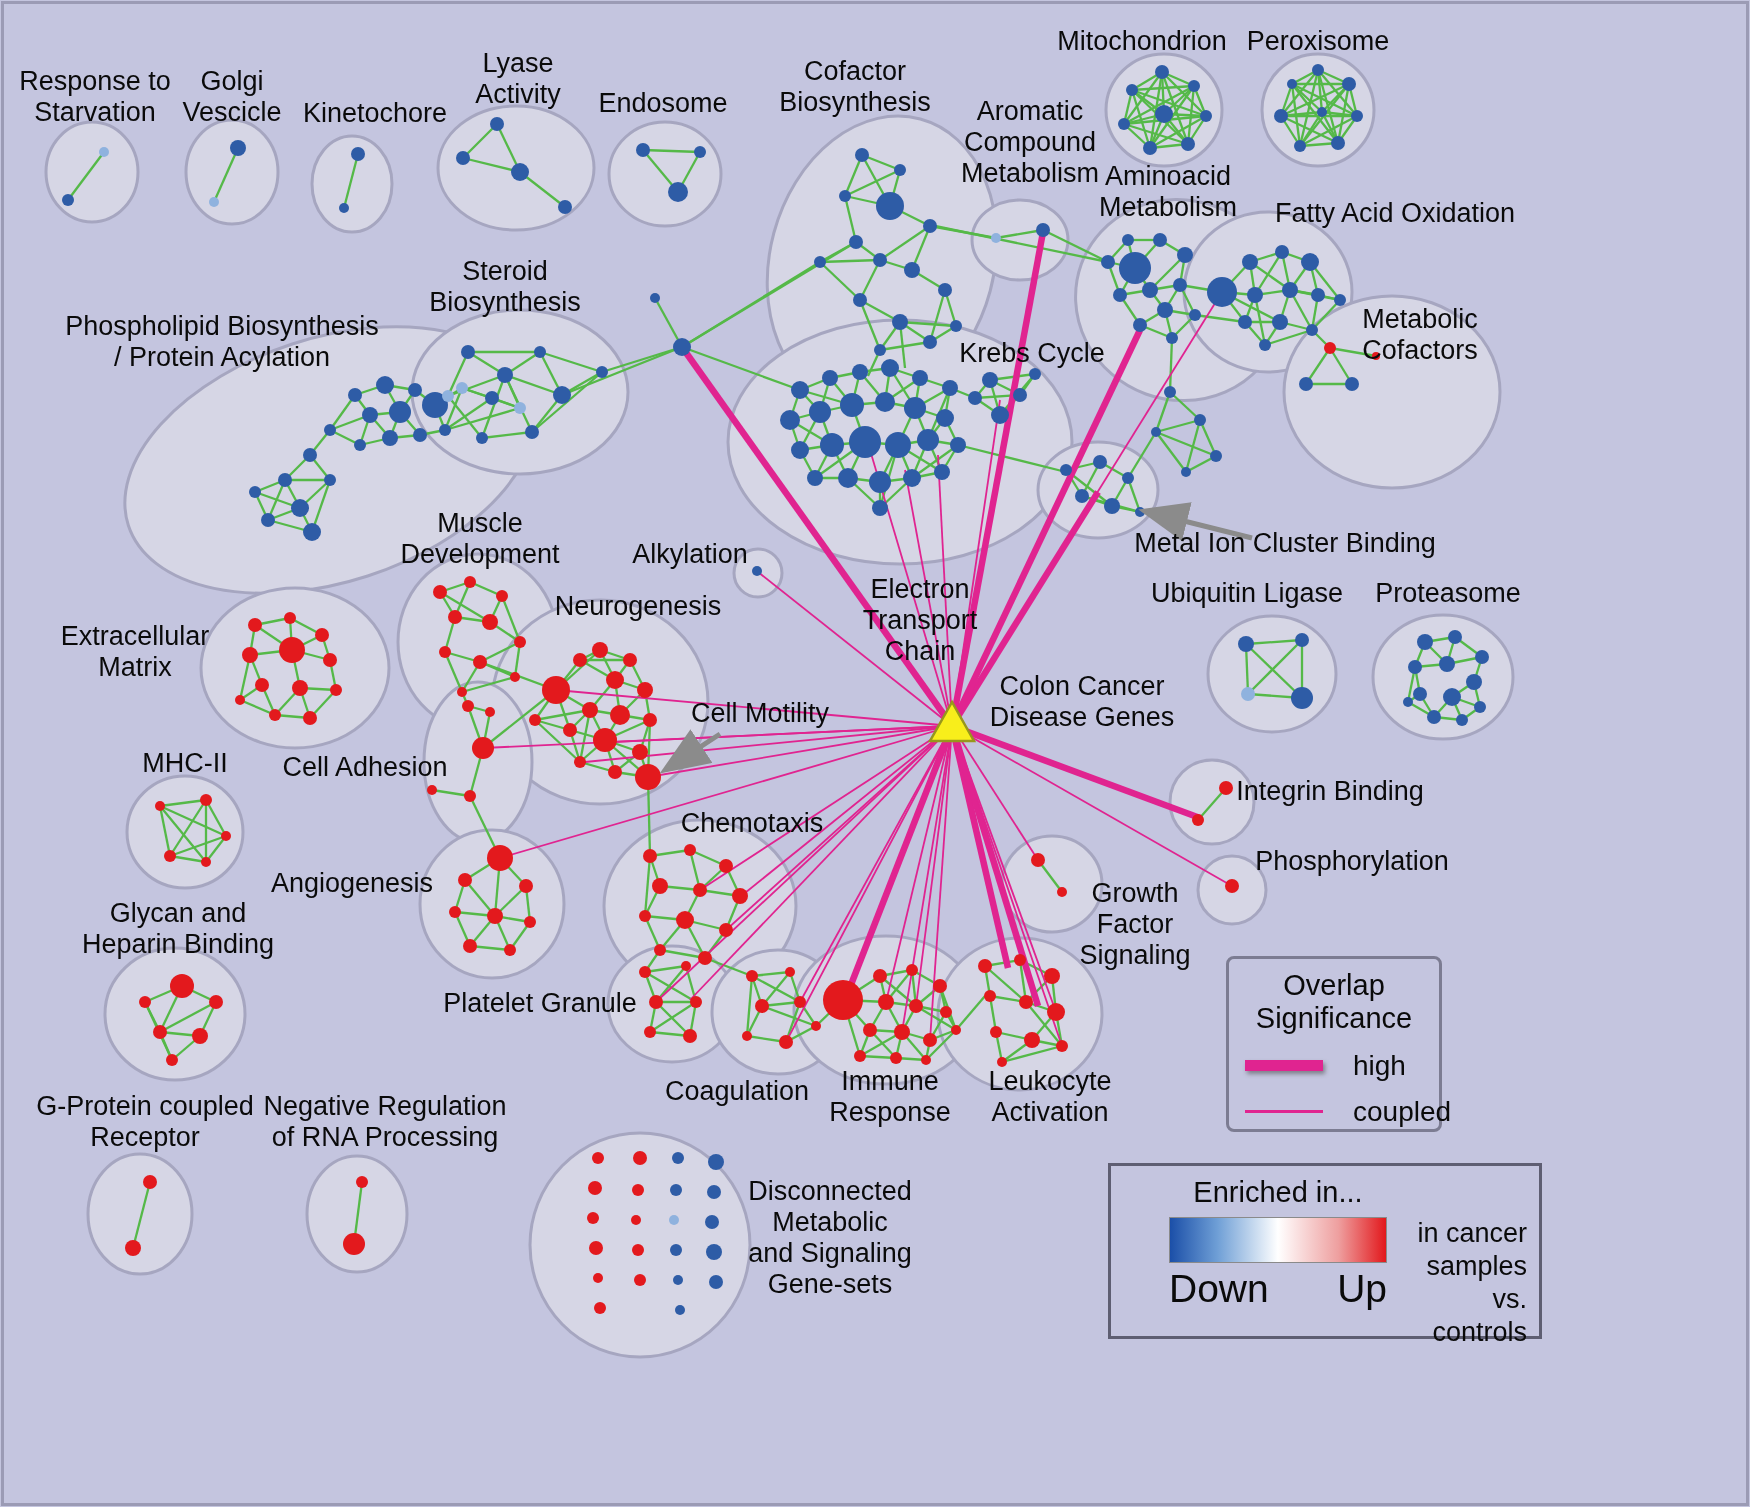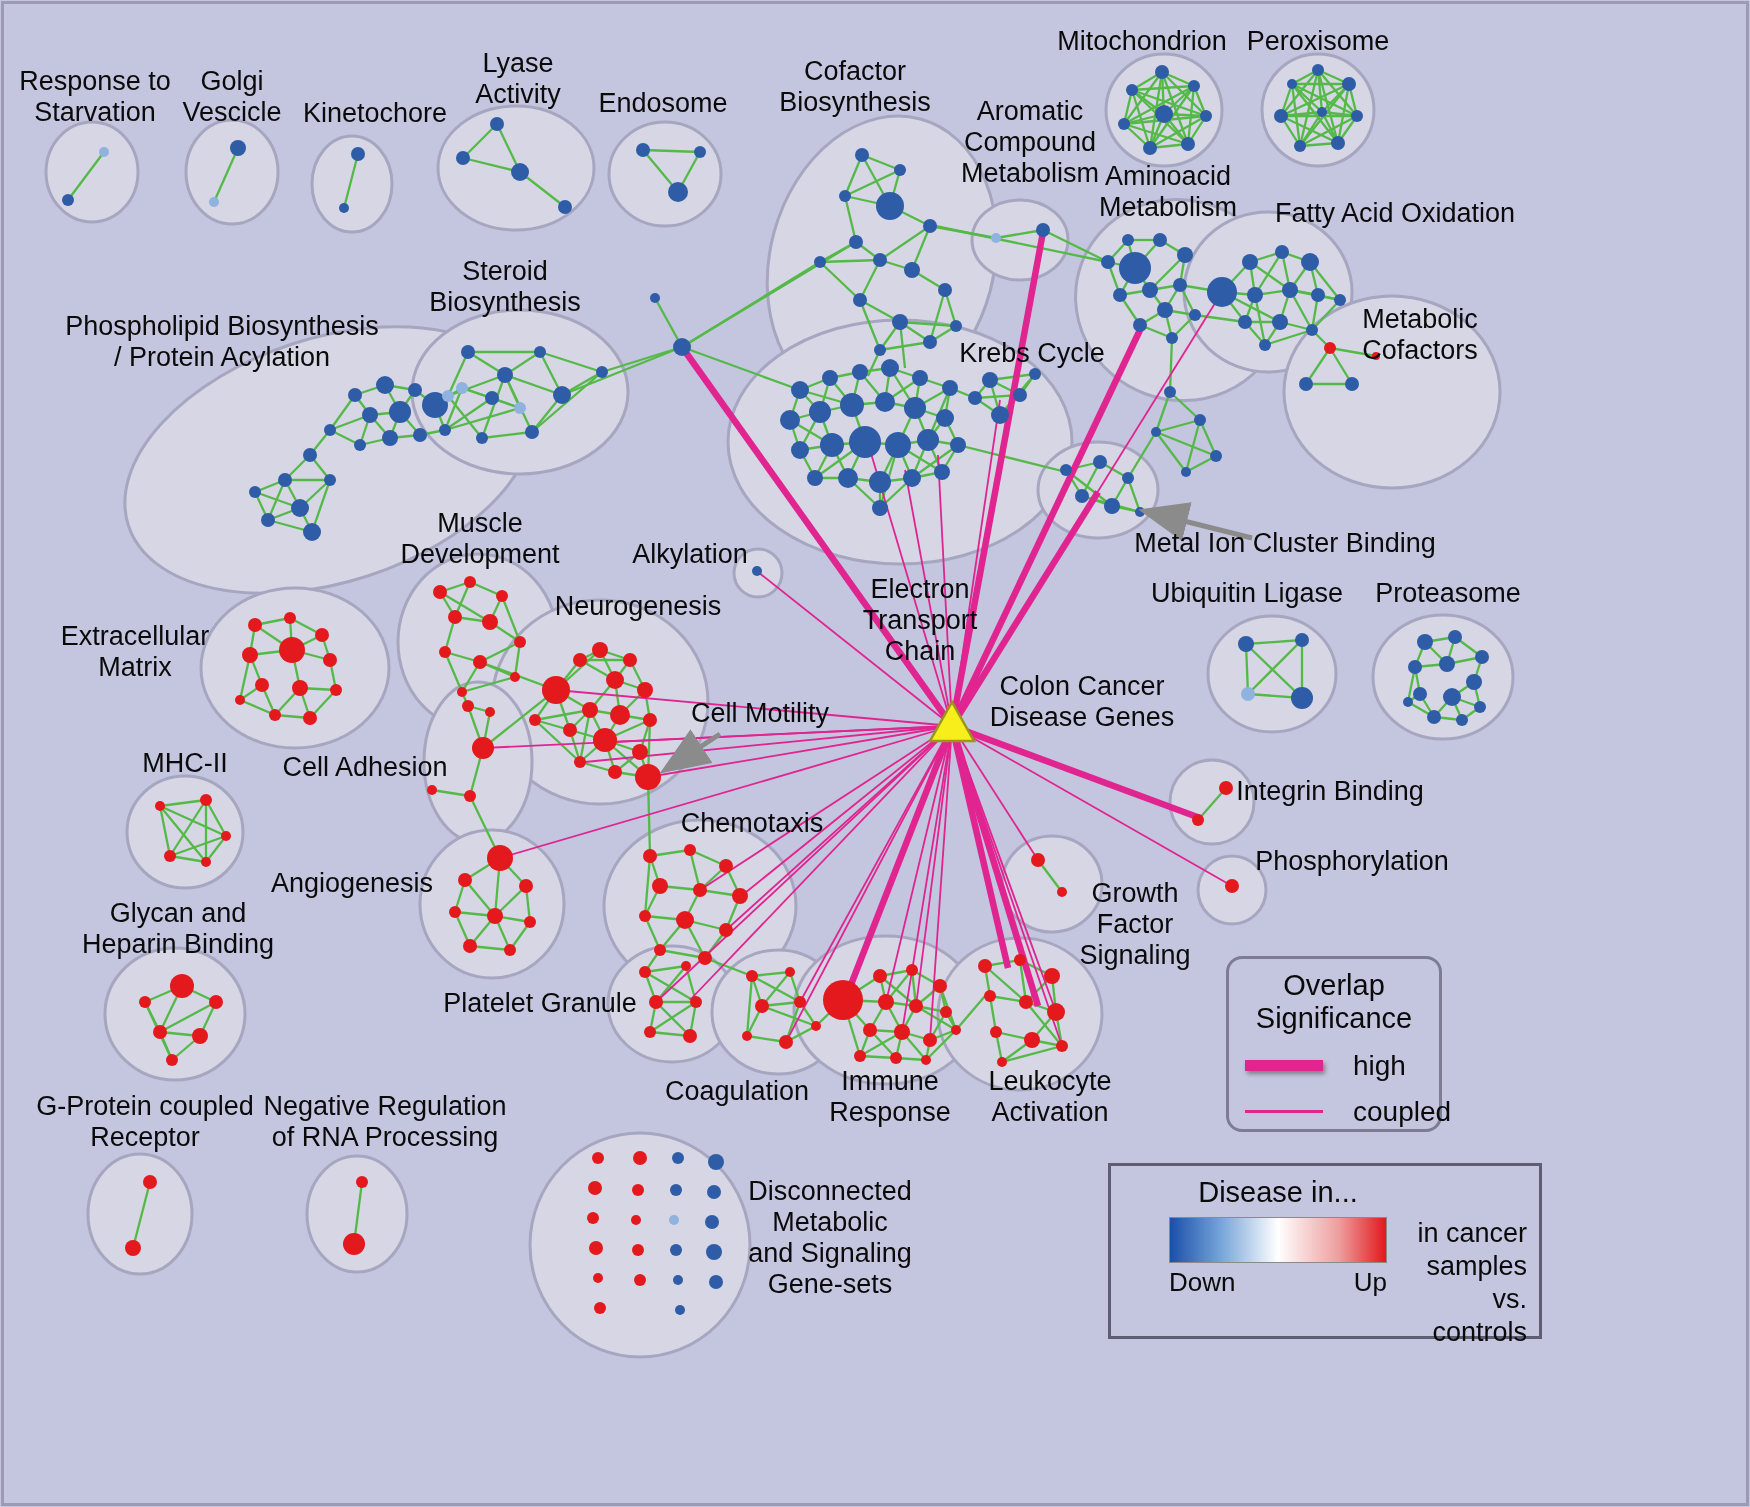--- a/index.html
+++ b/index.html
@@ -1,35 +1,35 @@
 <!DOCTYPE html>
 <html><head>
 <meta charset="utf-8">
 <style>
   html,body{margin:0;padding:0;background:#c4c5df;font-family:"Liberation Sans",sans-serif;color:#0a0a0a;}
   .stage{position:relative;width:1750px;height:1507px;background:#c4c5df;overflow:hidden;}
   svg{display:block;}
   text.cluster-label{font-size:27px;fill:#0a0a0a;font-family:"Liberation Sans",sans-serif;}
   
   .legend-overlap{position:absolute;left:1226px;top:956px;width:216px;height:176px;
-    border:3px solid #7c7c92;border-radius:16px;box-sizing:border-box;}
+    border:3px solid #7c7c92;border-radius:8px;box-sizing:border-box;}
   .ovl-title{text-align:center;font-size:29px;line-height:1.15;margin-top:10px;white-space:pre-line;}
   .ovl-row{display:flex;align-items:center;margin:14px 0 0 16px;font-size:28px;gap:16px;}
   .ovl-row .bar{width:78px;margin-right:14px;flex:0 0 auto;}
   .bar-high{height:11px;background:#e02490;box-shadow:2px 3px 4px rgba(70,70,70,.55);}
   .bar-mod{height:3px;background:#e02490;}
   
   .legend-enriched{position:absolute;left:1108px;top:1163px;width:434px;height:176px;
     border:3px solid #5e5e72;box-sizing:border-box;}
   .enr-title{width:218px;margin:10px 0 8px 58px;text-align:center;font-size:29px;}
   .enr-body{display:flex;align-items:flex-start;padding-left:58px;}
   .grad-col{width:218px;flex:0 0 auto;}
   .grad-bar{width:218px;height:46px;border:1px solid #8a8a8a;box-sizing:border-box;
     background:linear-gradient(90deg,#1b4fa8 0%,#6f9fd6 22%,#ffffff 50%,#ee9f9f 78%,#e2181c 100%);}
-  .grad-labels{display:flex;justify-content:space-between;margin-top:4px;font-size:26px;}
+  .grad-labels{display:flex;justify-content:space-between;margin-top:4px;font-size:39px;}
   .enr-side{margin-left:14px;text-align:right;white-space:pre-line;line-height:1.22;font-size:27px;flex:1;padding-right:12px;}
 </style>
 </head>
 <body>
 
 <div class="stage">
   <svg id="net" width="1750" height="1507" viewBox="0 0 1750 1507">
       <rect x="0" y="0" width="1750" height="1507" fill="#c4c5df"></rect>
       <g>
         <ellipse cx="92" cy="172" rx="46" ry="50" fill="#d6d6e5" stroke="#a6a6c0" stroke-width="3"></ellipse>
@@ -1030,21 +1030,21 @@
       <span class="bar bar-high"></span>
       <span>high</span>
     </div>
     <div class="ovl-row">
       <span class="bar bar-mod"></span>
       <span>coupled</span>
     </div>
   </div>
 
   <div class="legend-enriched">
-    <div class="enr-title">Disease in...</div>
+    <div class="enr-title">Enriched in...</div>
     <div class="enr-body">
       <div class="grad-col">
         <div class="grad-bar"></div>
         <div class="grad-labels">
           <span>Down</span>
           <span>Up</span>
         </div>
       </div>
       <div class="enr-side">in cancer
 samples

